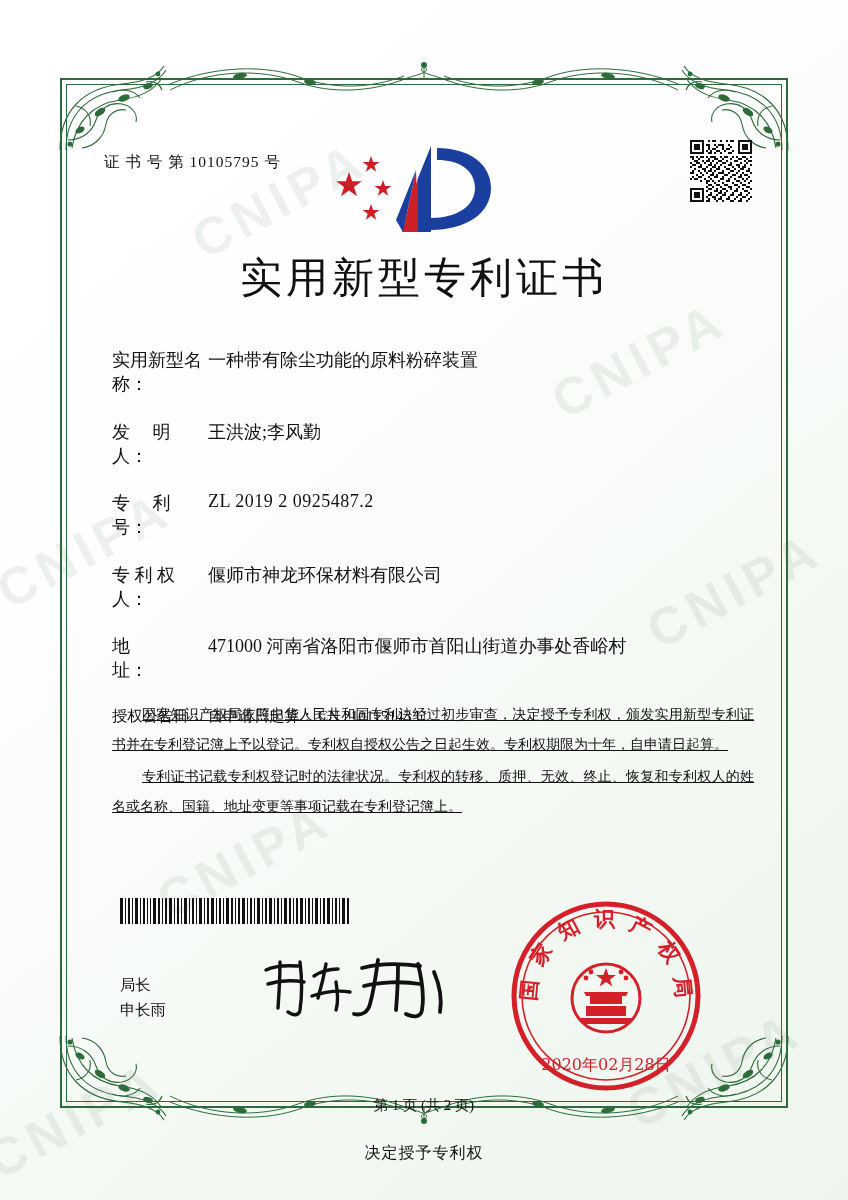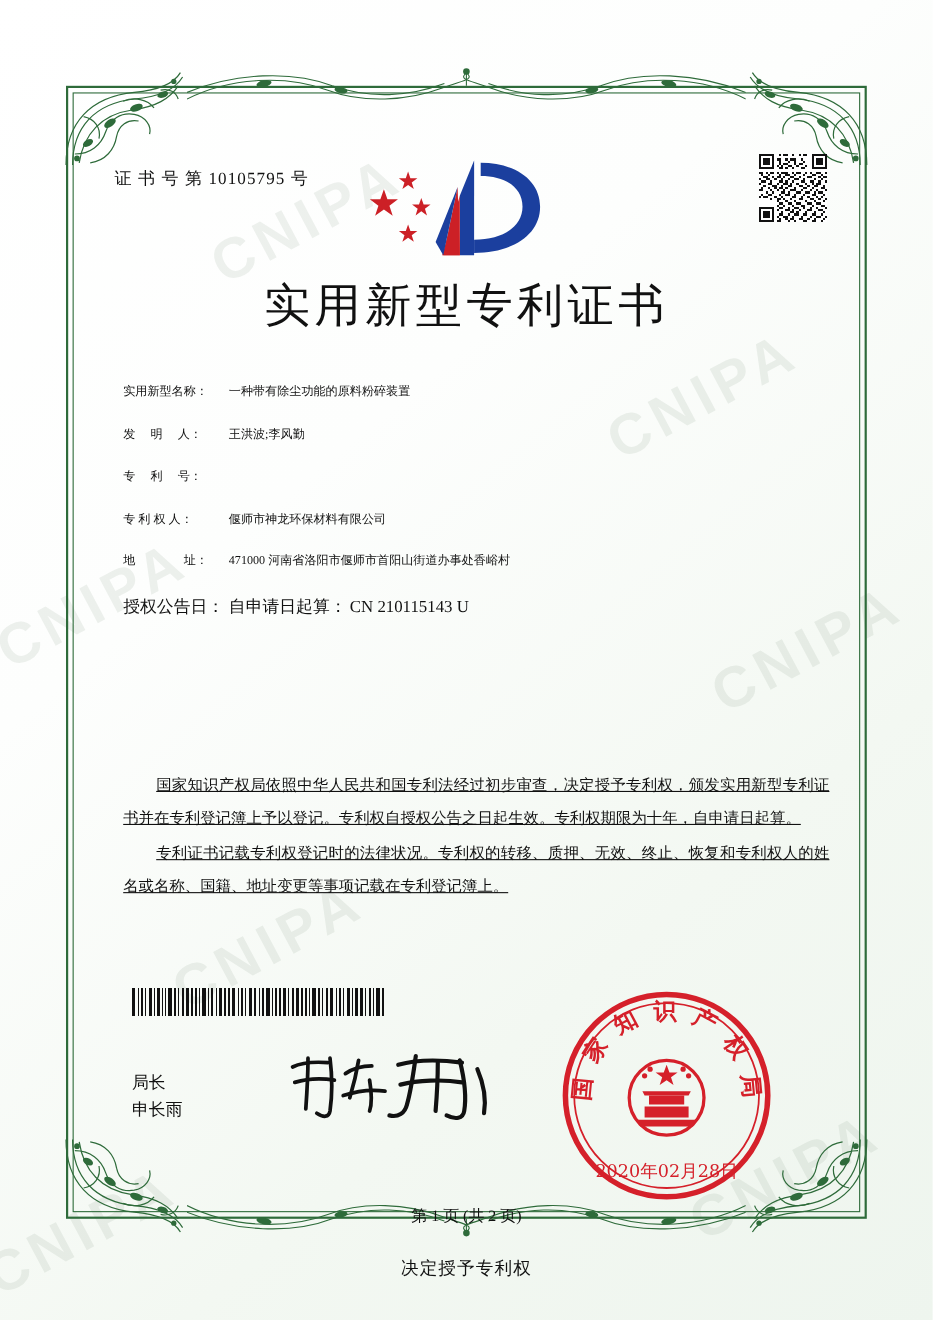--- a/index.html
+++ b/index.html
@@ -118,23 +118,23 @@
 
   
   .fields {
     position: absolute;
     left: 112px;
     top: 348px;
     width: 640px;
   }
   .row {
     display: flex;
-    align-items: flex-end;
+    align-items: flex-start;
     margin-bottom: 23.5px;
-    font-size: 11px;
+    font-size: 18px;
     color: #111;
   }
   .row .lbl {
     width: 96px;
     flex: none;
     letter-spacing: 0px;
     display: inline-block;
   }
   .row .val {
     flex: 1;
@@ -617,20 +617,21 @@
     <div class="row">
       <span class="lbl">实用新型名称：</span>
       <span class="val">一种带有除尘功能的原料粉碎装置</span>
     </div>
     <div class="row">
       <span class="lbl">发　 明　 人：</span>
       <span class="val">王洪波;李风勤</span>
     </div>
     <div class="row">
       <span class="lbl">专　 利　 号：</span>
+      <span class="val mono">ZL 2019 2 0925487.2</span>
     </div>
     <div class="row">
       <span class="lbl">专 利 权 人：</span>
       <span class="val">偃师市神龙环保材料有限公司</span>
     </div>
     <div class="row">
       <span class="lbl">地　　　　址：</span>
       <span class="val">471000 河南省洛阳市偃师市首阳山街道办事处香峪村</span>
     </div>
     <div class="row-two">

